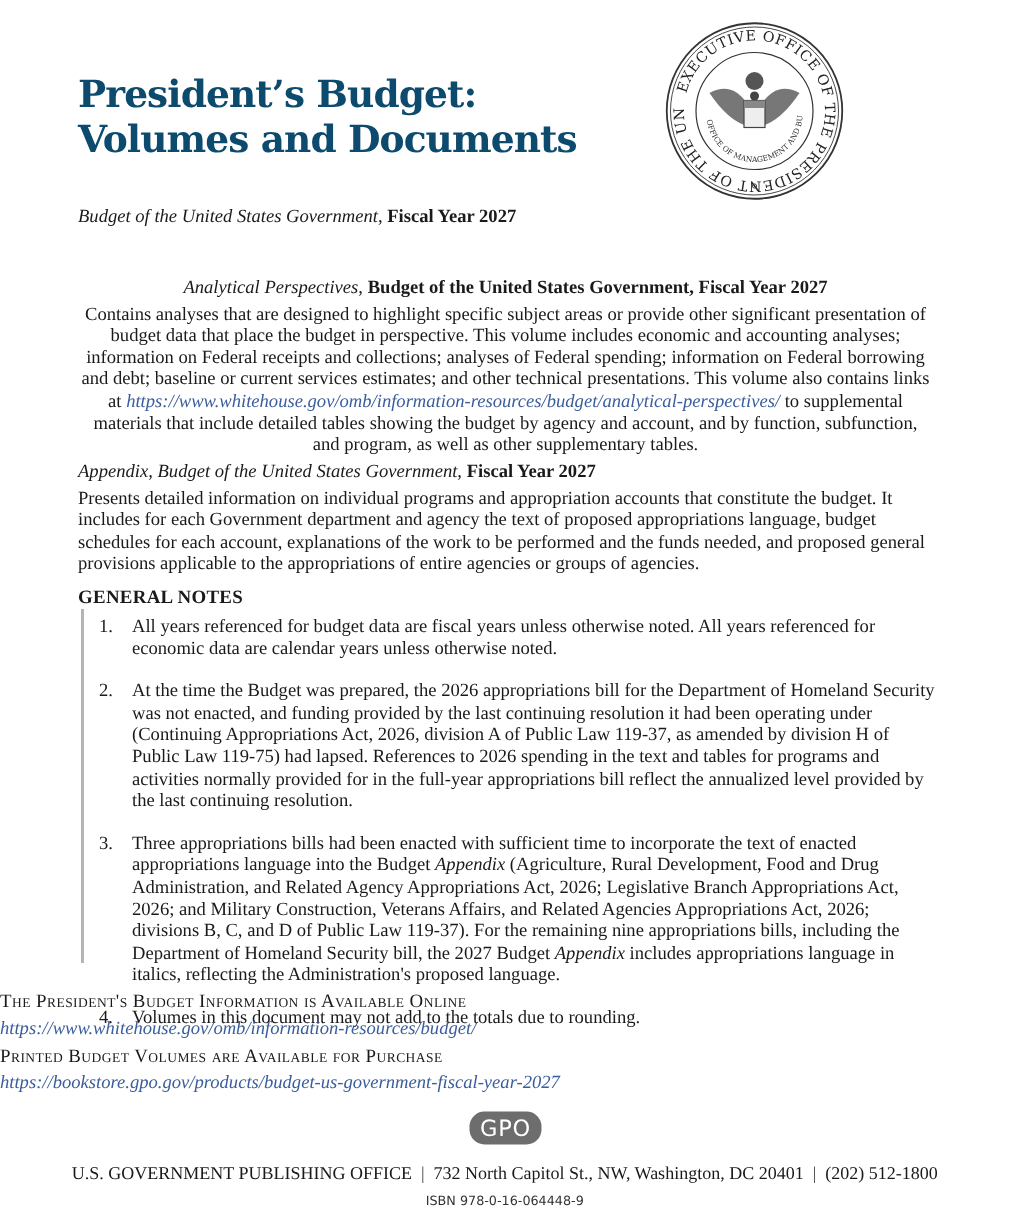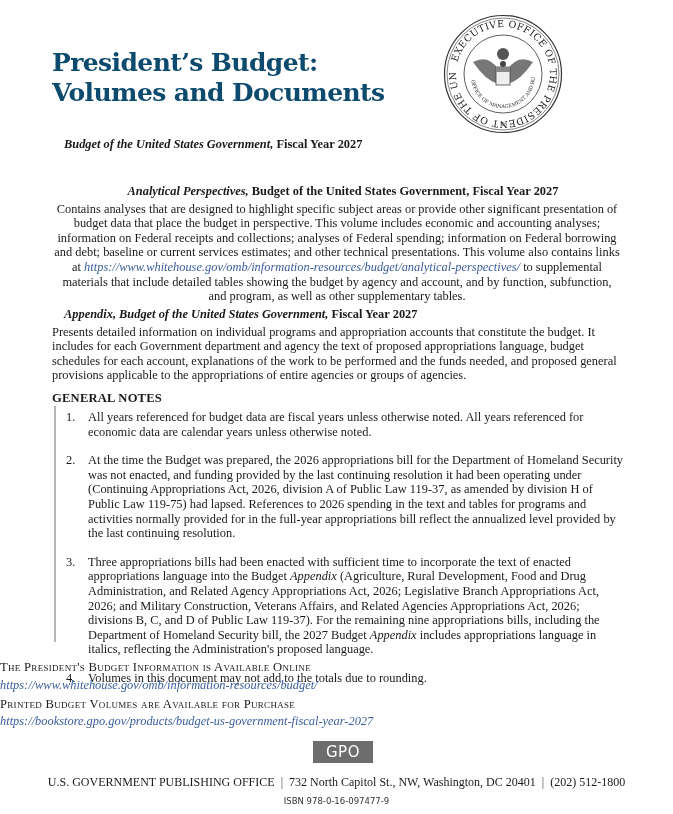--- a/index.html
+++ b/index.html
@@ -3,33 +3,33 @@
 <meta charset="utf-8">
 <style>
   html, body { margin: 0; padding: 0; background: #ffffff; }
   body { width: 673px; height: 814px; position: relative; overflow: hidden;
          font-family: "Liberation Serif", "DejaVu Serif", serif; color: #1a1a1a; }
   .page-title { position: absolute; left: 52px; top: 48px; margin: 0;
          font-family: "DejaVu Serif", serif; font-weight: bold; font-size: 25px; line-height: 30px; letter-spacing: -0.6px; color: #0c4a6e; }
   .seal { position: absolute; left: 443px; top: 14px; width: 120px; height: 120px; }
   .section { position: absolute; left: 52px; width: 570px; font-size: 12.4px; line-height: 14.6px; }
   .section-title { font-weight: bold; margin: 0 0 3px 0; }
-  .section-title i { font-weight: bold; margin-left: 12px; }
+  .section-title i { font-weight: normal; }
   .section-body { margin: 0; }
   .link { color: #3a5d9c; font-style: italic; text-decoration: none; }
   .notes-heading { position: absolute; left: 52px; top: 391px; margin: 0; font-weight: bold; font-size: 12.6px; letter-spacing: 0.2px; }
   .notes-rule { position: absolute; left: 54px; top: 406px; width: 2px; height: 236px; background: #b5b5b5; }
   .notes-list { position: absolute; left: 66px; top: 410px; width: 560px; margin: 0; padding: 0; list-style: none; font-size: 12.4px; line-height: 14.6px; }
   .note { display: flex; margin-bottom: 14px; }
   .note-num { width: 22px; flex: 0 0 22px; }
   .note-text { flex: 1; }
   .center-block { position: absolute; left: 0; width: 673px; font-size: 12.4px; }
   .sc { font-variant: small-caps; letter-spacing: 0.3px; font-size: 12.6px; }
-  .gpo-logo { position: absolute; left: 313px; top: 741px; width: 60px; height: 22px; background: #6d6d6d; color: #fff;
-         font-family: "DejaVu Sans", sans-serif; font-size: 15px; line-height: 22px; text-align: center; letter-spacing: 0.5px; }
+  .gpo-logo { position: absolute; left: 313px; top: 741px; width: 48px; height: 22px; background: #6d6d6d; color: #fff;
+         font-family: "DejaVu Sans", sans-serif; font-size: 15px; line-height: 22px; text-align: center; letter-spacing: 0.5px; border-radius: 10px; }
   .footer { position: absolute; left: 0; top: 775px; width: 673px; text-align: center; font-size: 12px; }
   .footer .sep { padding: 0 6px; color: #444; }
   .isbn { position: absolute; left: 0; top: 796px; width: 673px; text-align: center; font-family: "DejaVu Sans", sans-serif; font-size: 8.5px; color: #333; }
 </style>
 </head>
 <body>
 
 <h1 class="page-title">
   <span>President’s Budget:</span><br>
   <span>Volumes and Documents</span>
@@ -100,13 +100,13 @@
 <div class="center-block sc" style="top:660px;">The President's Budget Information is Available Online</div>
 <div class="center-block" style="top:678px;"><a class="link">https://www.whitehouse.gov/omb/information-resources/budget/</a></div>
 <div class="center-block sc" style="top:697px;">Printed Budget Volumes are Available for Purchase</div>
 <div class="center-block" style="top:714px;"><a class="link">https://bookstore.gpo.gov/products/budget-us-government-fiscal-year-2027</a></div>
 
 <div class="gpo-logo">GPO</div>
 
 <div class="footer">
   <span>U.S. GOVERNMENT PUBLISHING OFFICE</span><span class="sep">|</span><span>732 North Capitol St., NW, Washington, DC 20401</span><span class="sep">|</span><span>(202) 512-1800</span>
 </div>
-<div class="isbn">ISBN 978-0-16-097477-9</div>
+<div class="isbn">ISBN 978-0-16-064448-9</div>
 
 </body></html>

